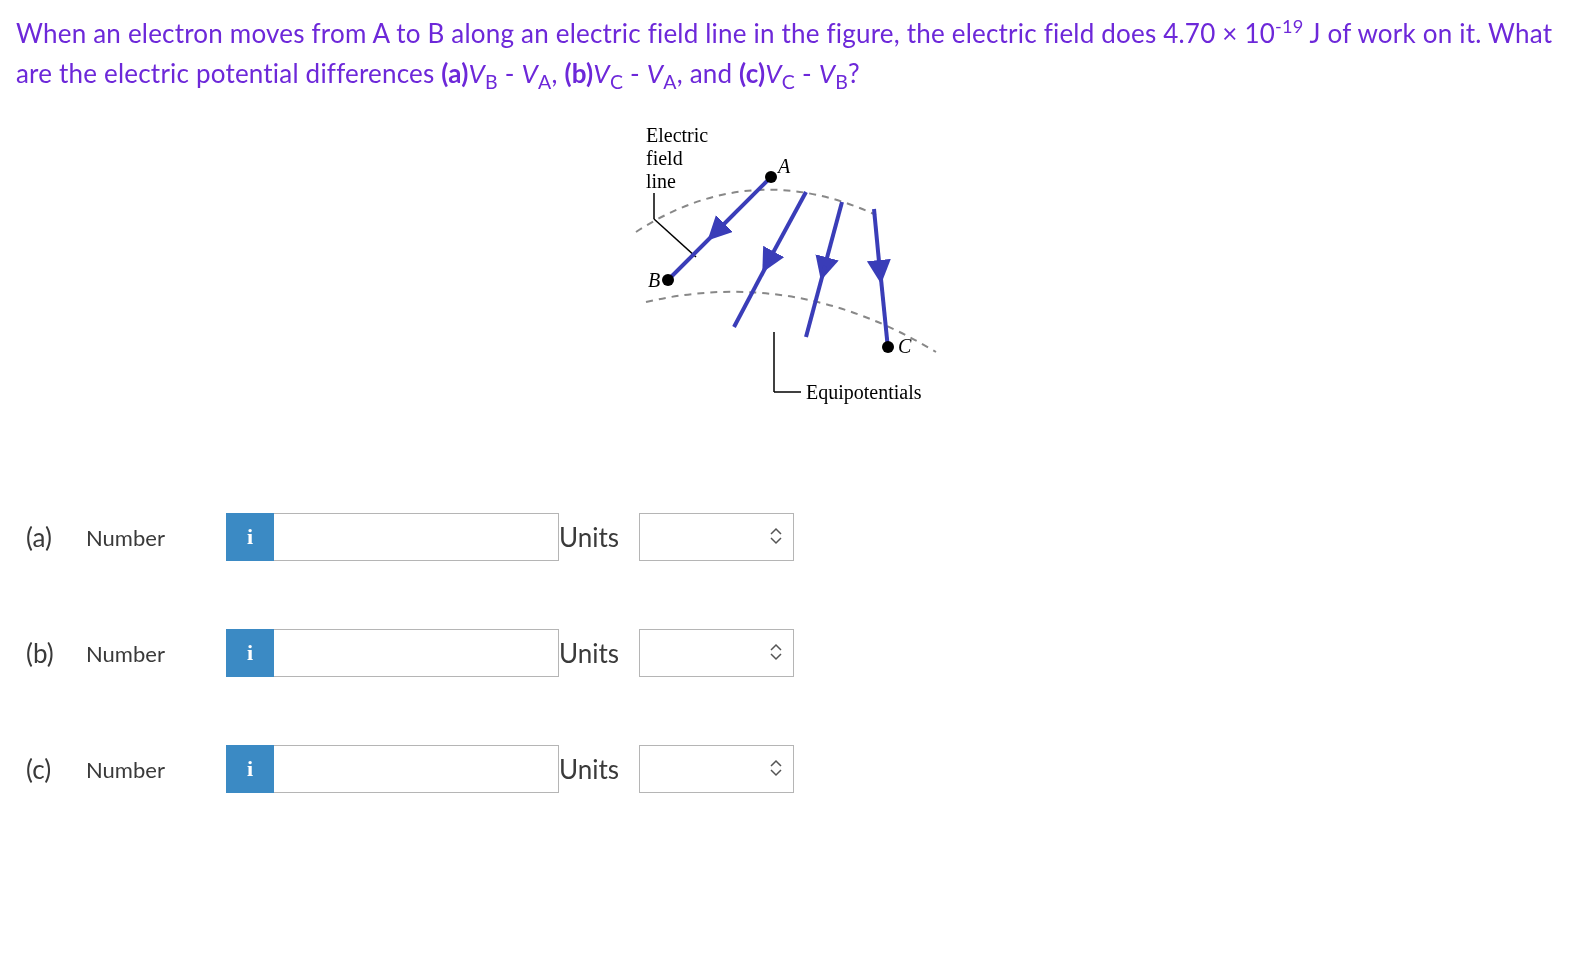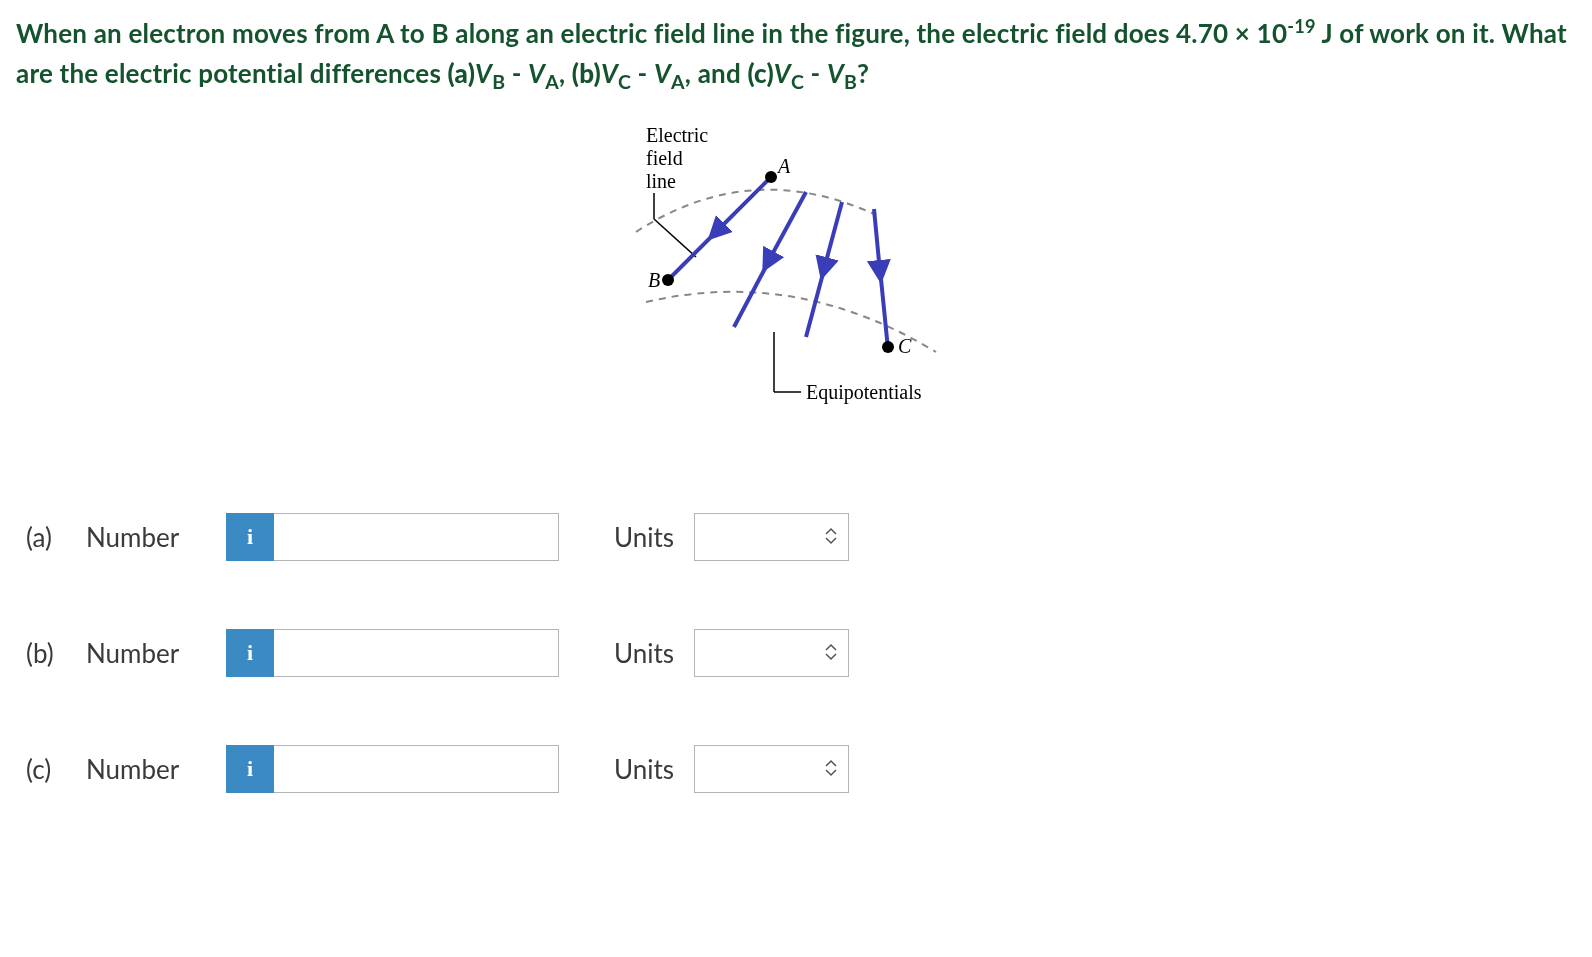--- a/index.html
+++ b/index.html
@@ -6,23 +6,23 @@
     font-family: 'Lato', 'Helvetica Neue', Arial, sans-serif;
     font-size: 26px;
     color: #3a3a3a;
     margin: 0;
     padding: 12px 16px;
     width: 1592px;
     box-sizing: border-box;
   }
   .question-text {
     line-height: 1.55;
-    font-weight: 700;
+    font-weight: 400;
     letter-spacing: 0.2px;
-    color: #14532d;
+    color: #6d28d9;
   }
   .question-text sup {
     font-size: 0.7em;
   }
   .question-text sub {
     font-size: 0.75em;
   }
   .figure-container {
     text-align: center;
     margin: 20px 0 80px 0;
@@ -40,21 +40,21 @@
     margin-bottom: 68px;
   }
   .part-label {
     width: 60px;
     font-size: 26px;
     font-weight: 400;
     color: #3a3a3a;
   }
   .number-label {
     width: 140px;
-    font-size: 26px;
+    font-size: 22px;
     color: #3a3a3a;
   }
   .info-icon {
     display: inline-flex;
     align-items: center;
     justify-content: center;
     width: 48px;
     height: 48px;
     background: #3b8ac4;
     color: #fff;
@@ -68,21 +68,20 @@
     width: 285px;
     height: 48px;
     border: 1px solid #b5b5b5;
     border-left: none;
     box-sizing: border-box;
     font-size: 20px;
     padding: 0 8px;
     outline: none;
   }
   .units-label {
-    margin-left: 55px;
     width: 80px;
     font-size: 26px;
     color: #3a3a3a;
   }
   .units-select-wrap {
     position: relative;
     display: inline-flex;
     align-items: center;
   }
   .units-select {

